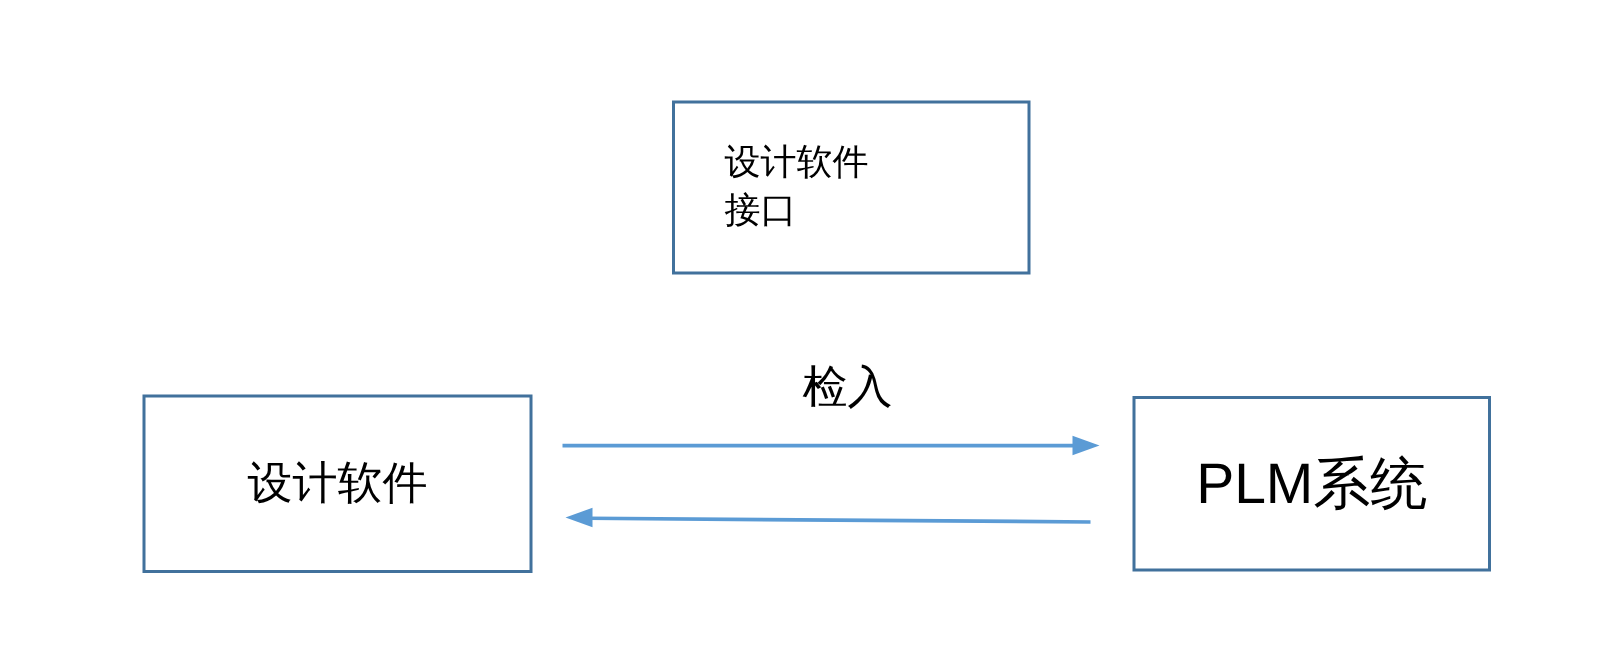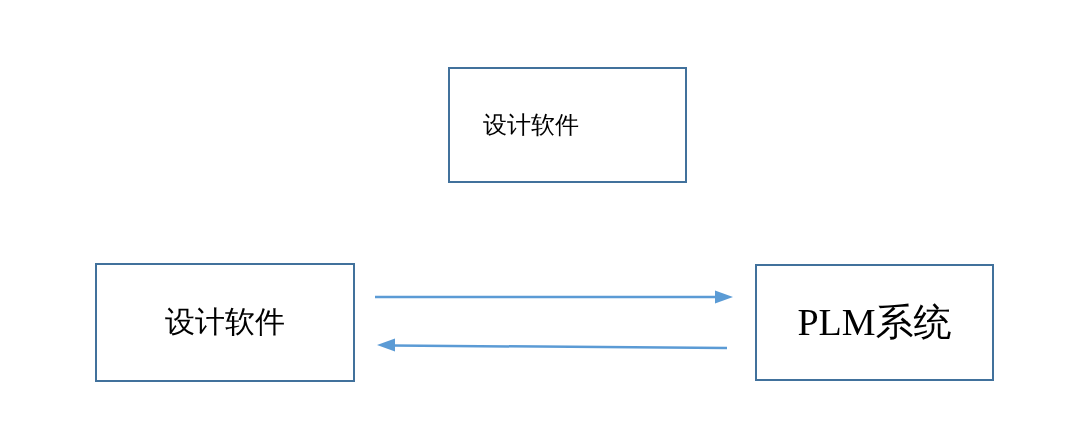--- a/index.html
+++ b/index.html
@@ -12,21 +12,20 @@
   html, body {
     background: var(--bg-color);
     font-family: "Liberation Sans", "DejaVu Sans", sans-serif;
   }
   .canvas {
     position: relative;
     width: 1034px;
     height: 446px;
     background: var(--bg-color);
     overflow: hidden;
-    font-family: Liberation Serif, serif;
   }
   .box {
     position: absolute;
     border: 2.5px solid var(--box-border);
     background: var(--bg-color);
     color: var(--text-color);
     display: flex;
     align-items: center;
   }
   .box.centered { justify-content: center; text-align: center; }
@@ -70,20 +69,21 @@
   .label-checkout { left: 465px; top: 358px; }
 </style>
 </head>
 <body>
 
 <div class="canvas">
 
   <div class="box box-interface">
     <div class="lines">
       <span>设计软件</span>
+      <span>接口</span>
     </div>
   </div>
 
   <div class="box box-design centered">
     <span>设计软件</span>
   </div>
 
   <div class="box box-plm centered">
     <span>PLM系统</span>
   </div>
@@ -92,14 +92,15 @@
     <g>
       <line class="arrow-line" x1="375" y1="297" x2="718" y2="297"></line>
       <polygon class="arrow-head" points="733,297 715,290.5 715,303.5"></polygon>
     </g>
     <g>
       <line class="arrow-line" x1="392" y1="345.5" x2="727" y2="348"></line>
       <polygon class="arrow-head" points="377,345 395,338.5 395,351.5"></polygon>
     </g>
   </svg>
 
+  <div class="arrow-label label-checkin">检入</div>
 
 </div>
 
 </body></html>

